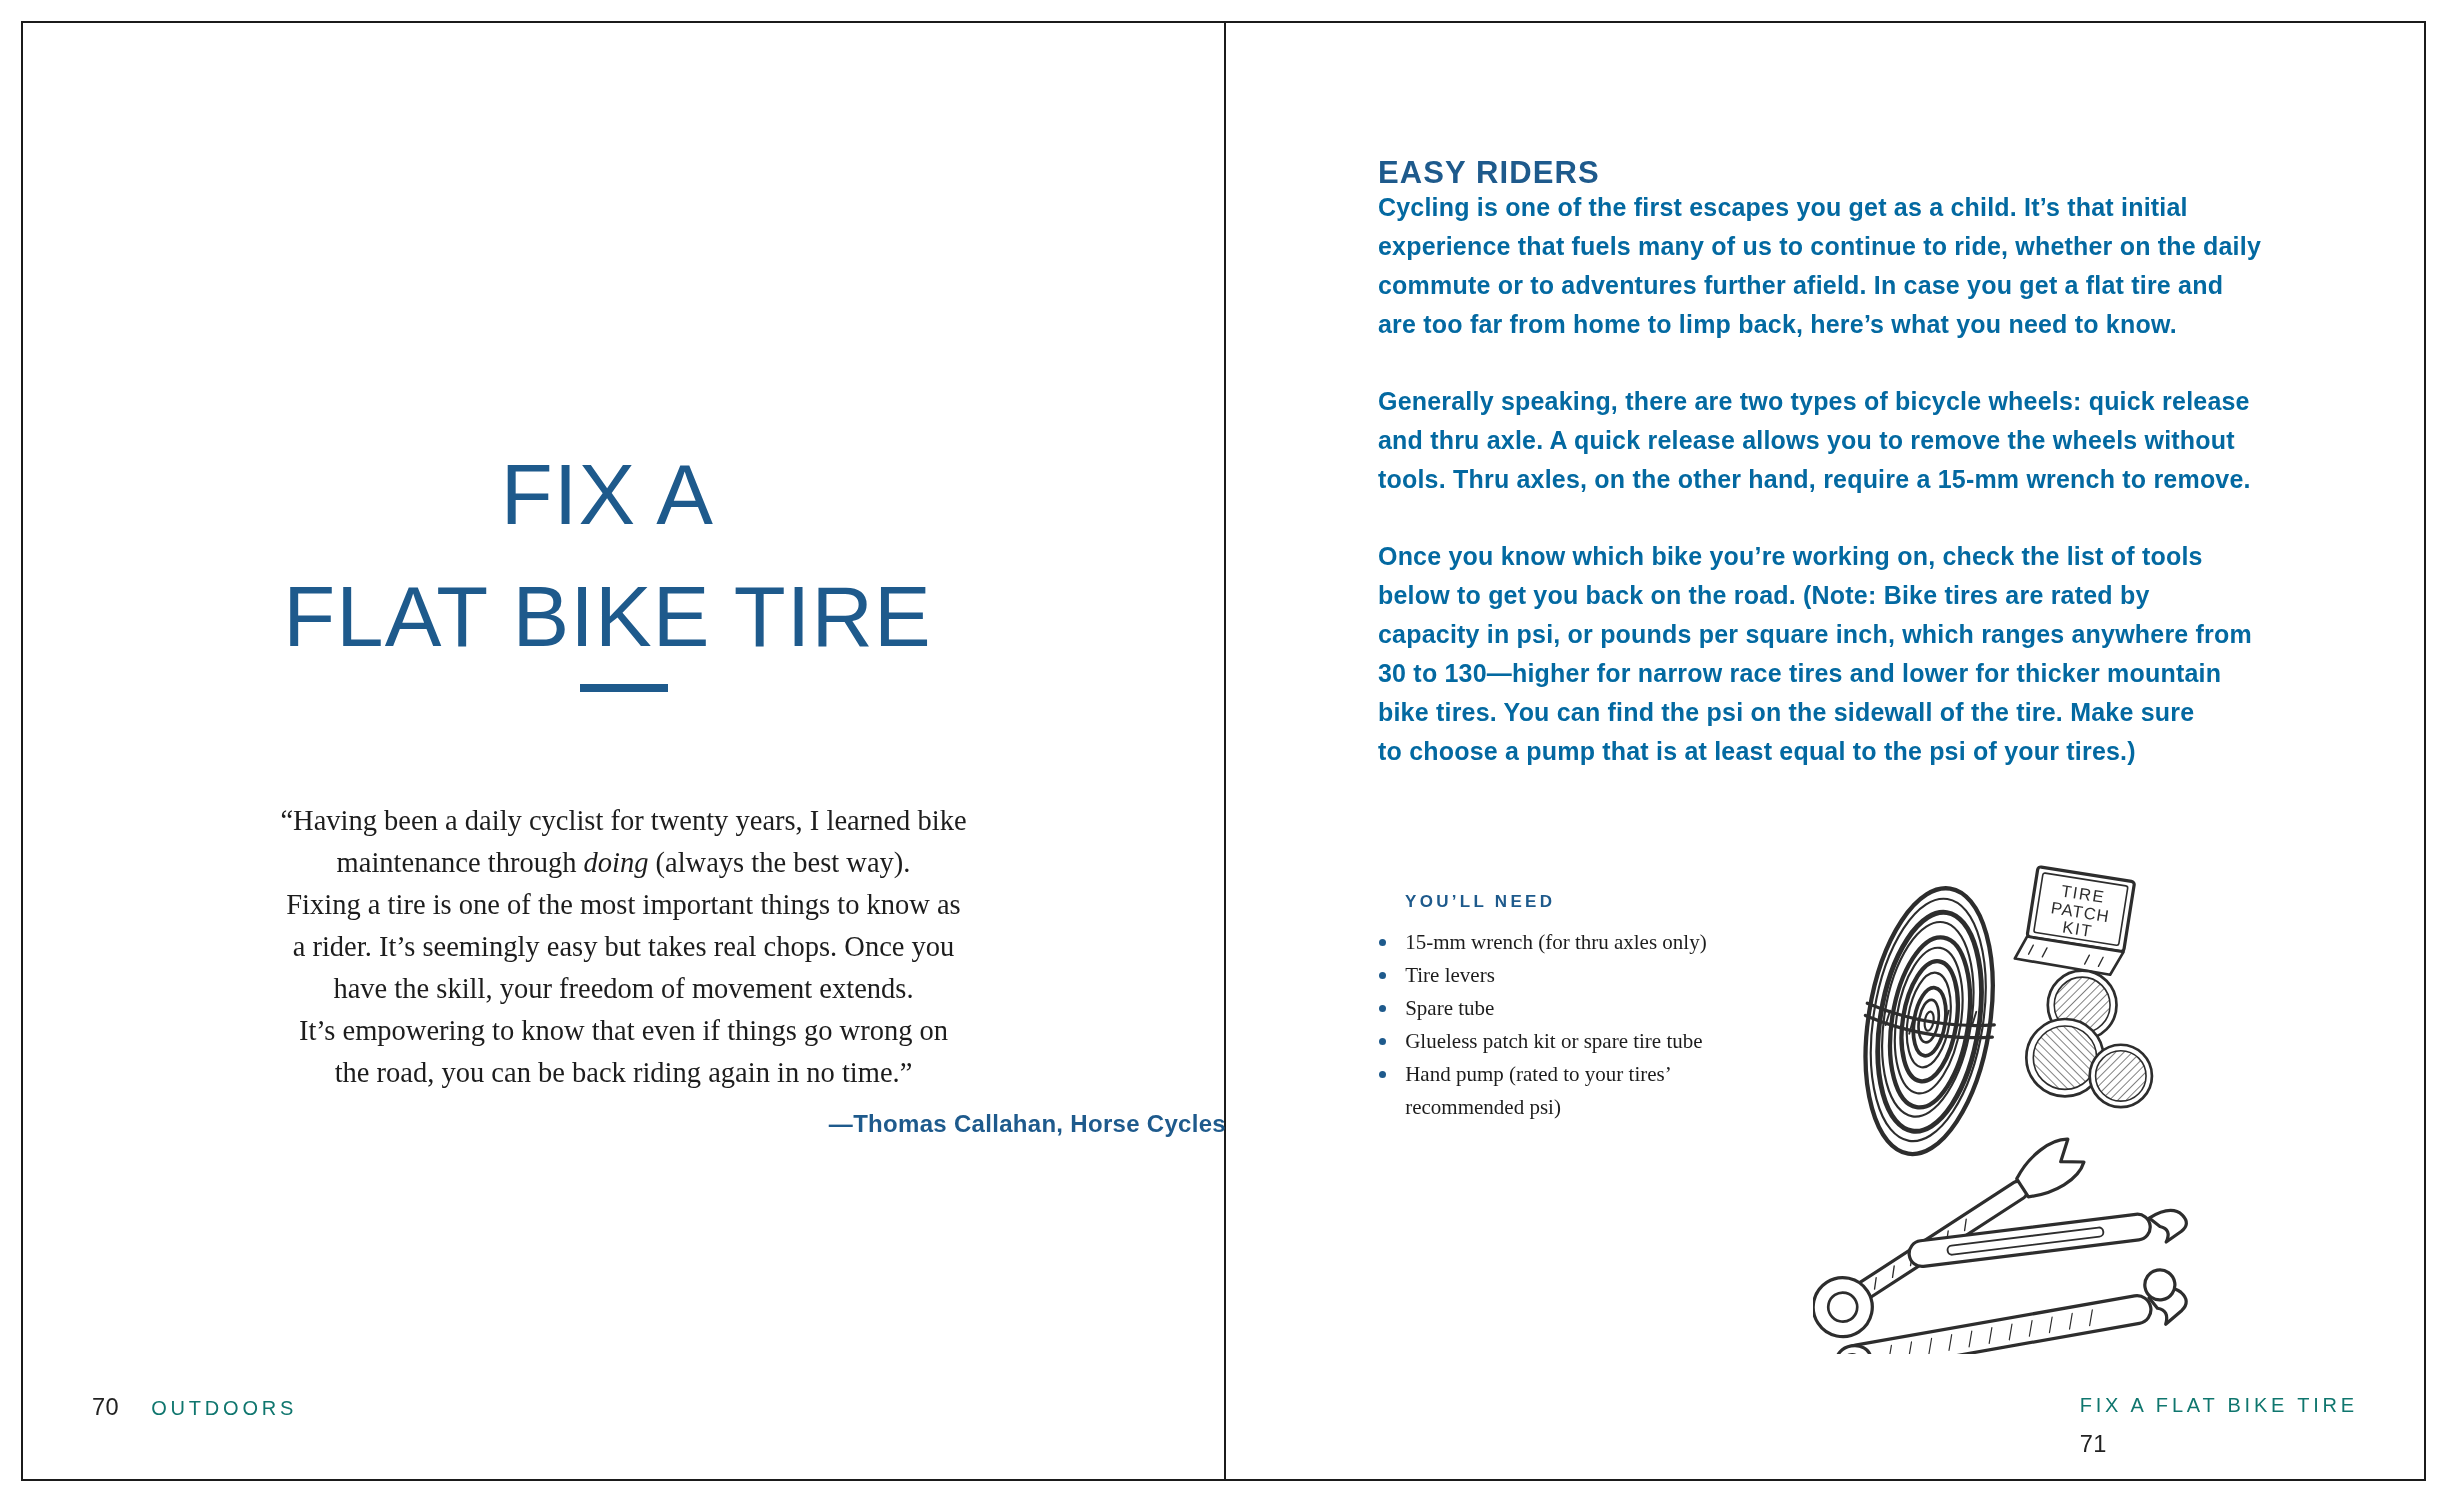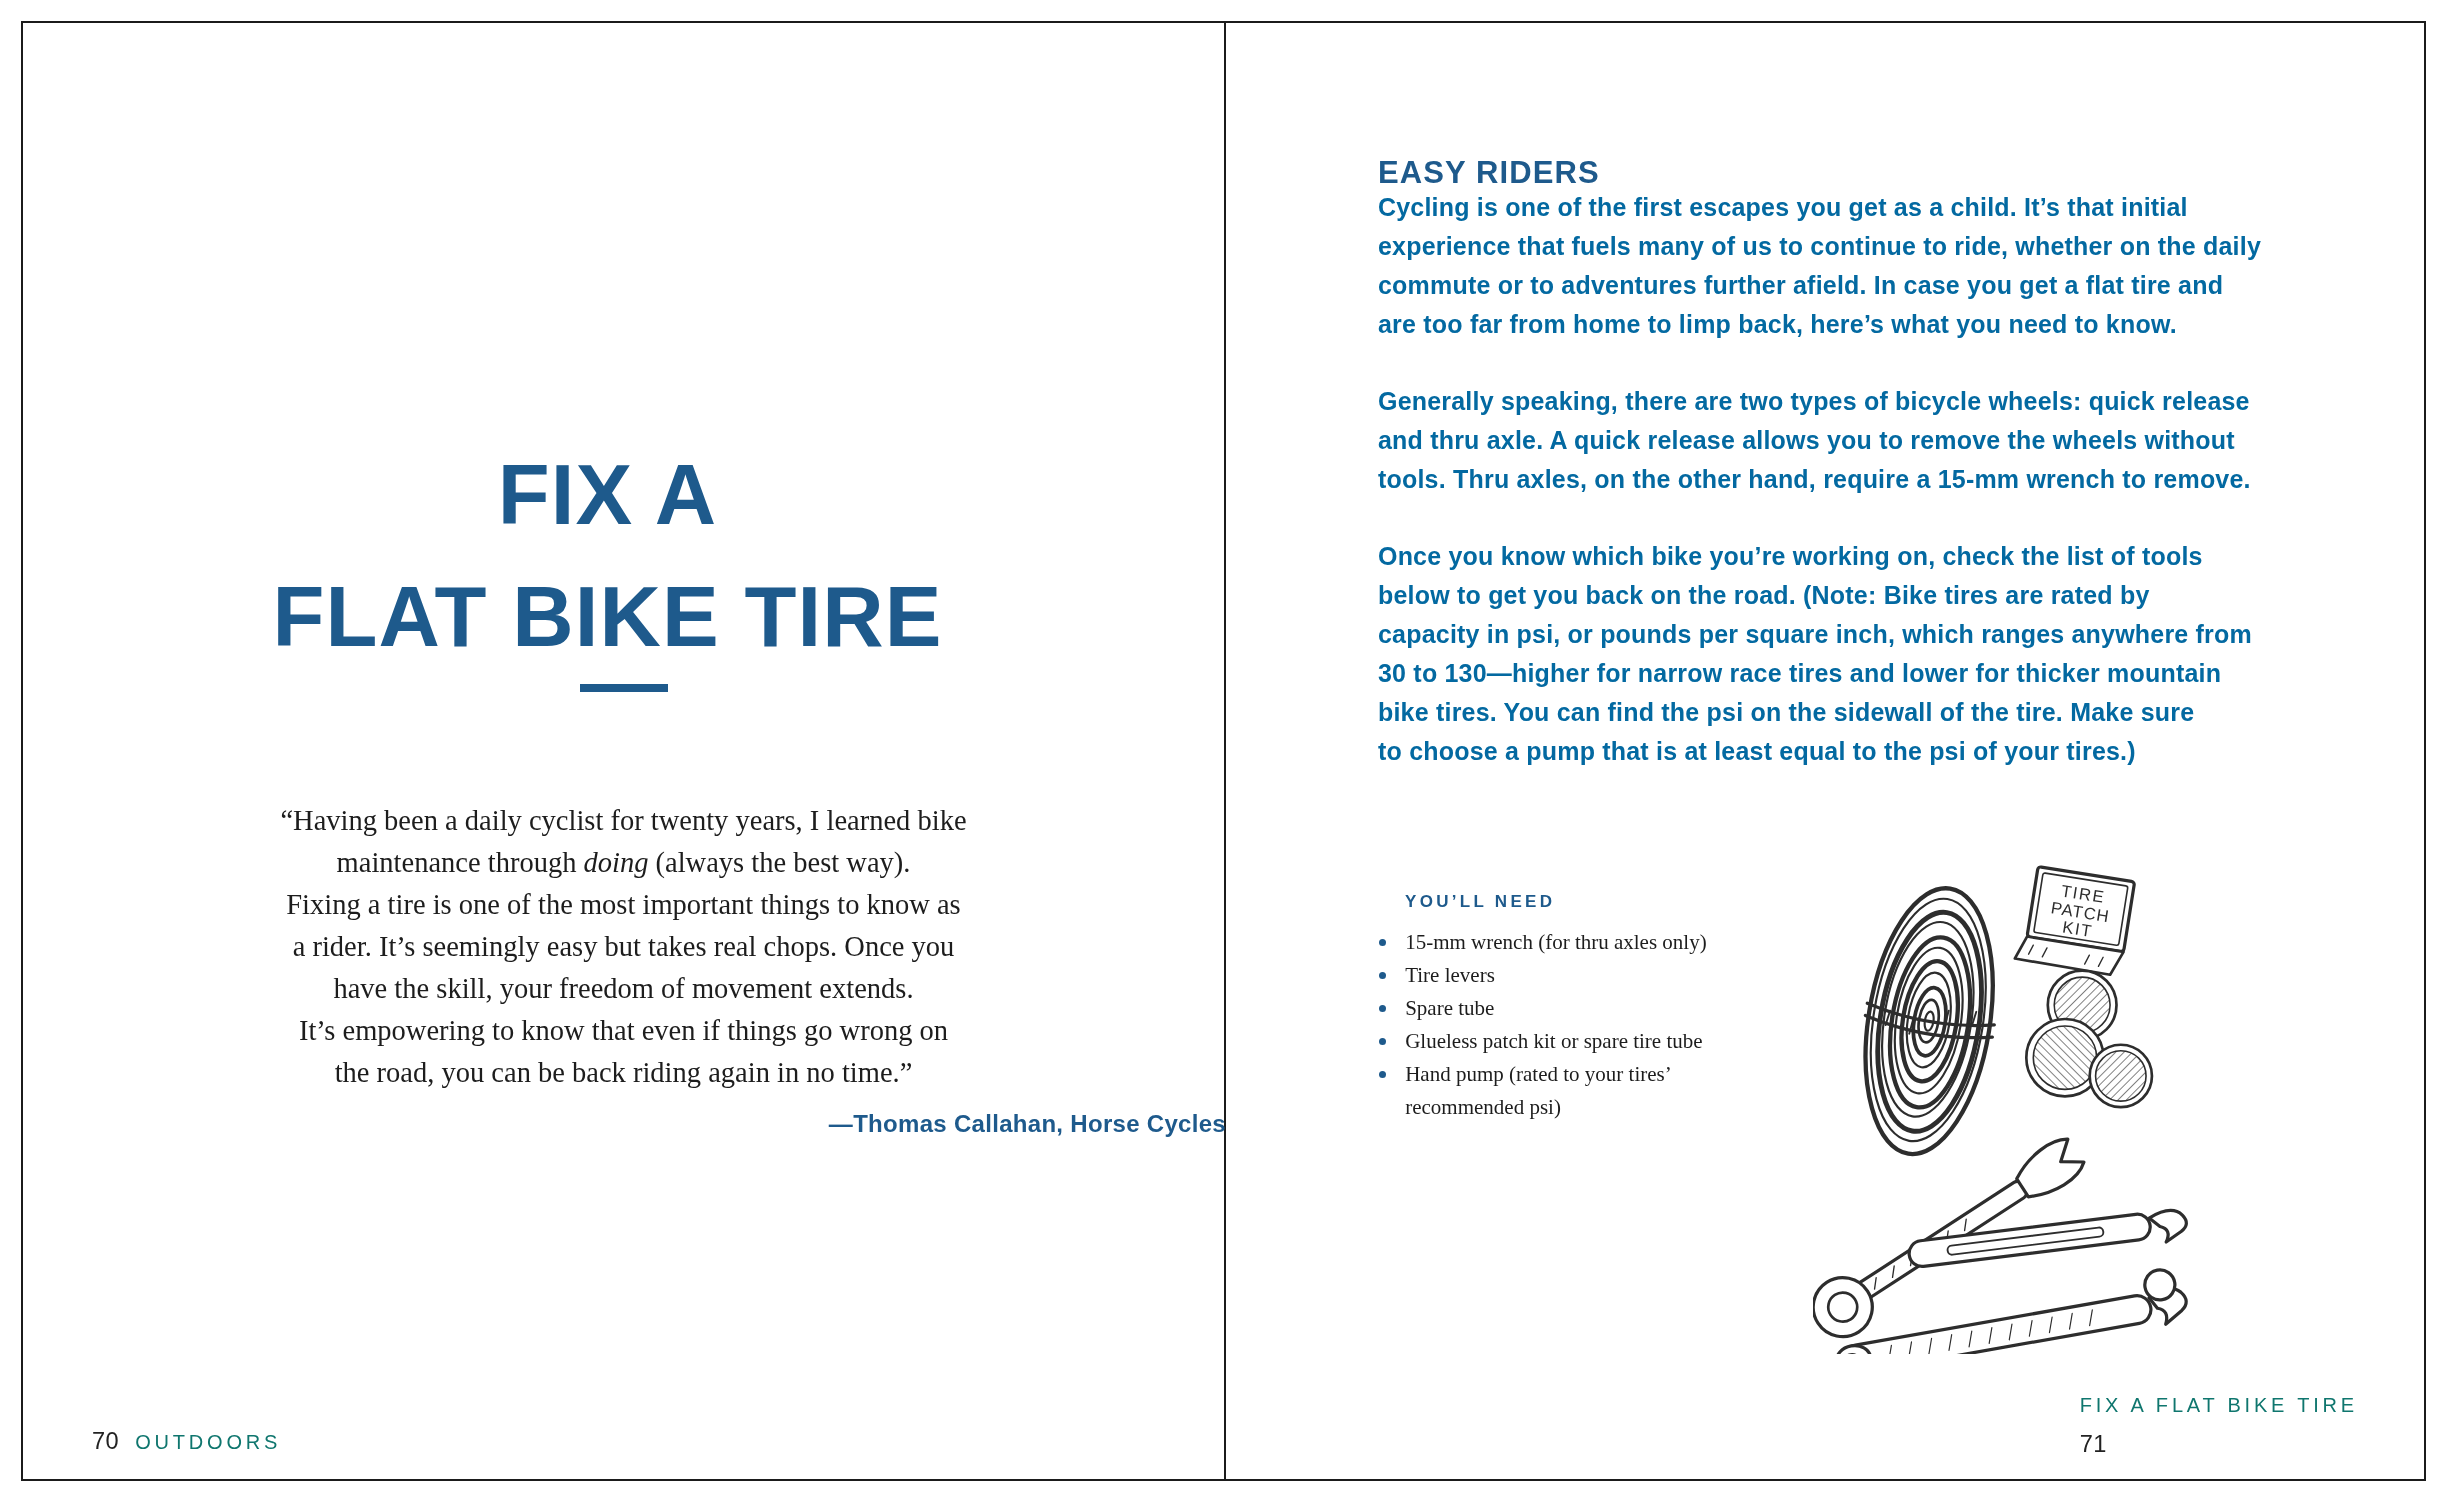--- a/index.html
+++ b/index.html
@@ -14,40 +14,40 @@
   }
   .page-divider {
     position:absolute; left:1224px; top:21px; width:2.2px; height:1460px;
     background:#1b1b1b;
   }
 
   
   .chapter-title {
     position:absolute; left:21px; top:377px; width:1173px;
     text-align:center; color:var(--accent,#1e5a8c);
-    font-size:85px; line-height:122px; font-weight:700; letter-spacing:1.1px;
+    font-size:85px; line-height:122px; font-weight:400; letter-spacing:1.1px;
   }
   .title-dash {
     position:absolute; left:21px; top:684px; width:1205px; text-align:center;
   }
   .title-dash .bar {
     display:inline-block; width:88px; height:7.7px; background:var(--accent,#1e5a8c);
   }
   .pull-quote {
     position:absolute; left:185px; top:771px; width:877px;
     font-family:"Liberation Serif", serif; font-size:28.5px; line-height:42px;
     text-align:center; color:#1d1d1d; white-space:pre-line;
   }
   .pull-quote .ital { font-style:italic; }
   .quote-attribution {
     position:absolute; left:21px; top:1110px; width:1205px; text-align:right;
     color:var(--accent,#1e5a8c); font-weight:700; font-size:24px; letter-spacing:0.3px;
   }
   .footer { position:absolute; display:flex; align-items:baseline; }
-  .footer-left { left:92px; top:1428px; gap:16px;text-align:right; }
+  .footer-left { left:92px; top:1394px; gap:32px;text-align:right; }
   .footer-right { right:92px; top:1394px; gap:14px;flex-direction:column; }
   .page-num { font-size:23.6px; letter-spacing:0.5px; color:#222; }
   .running-label { font-size:20px; letter-spacing:3.8px; color:#0f766e; }
 
   
   .easy-heading {
     position:absolute; left:1378px; top:135px;
     color:var(--accent,#1e5a8c); font-size:31px; font-weight:700; letter-spacing:1.1px;margin-top:20px;
   }
   .body-copy {

